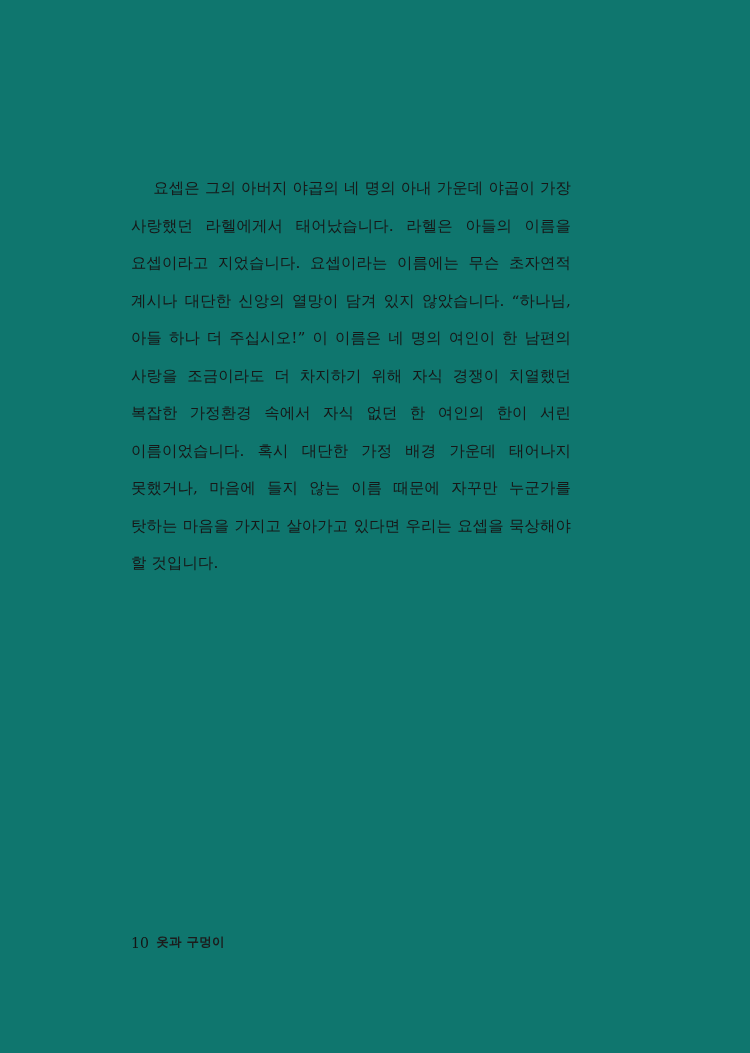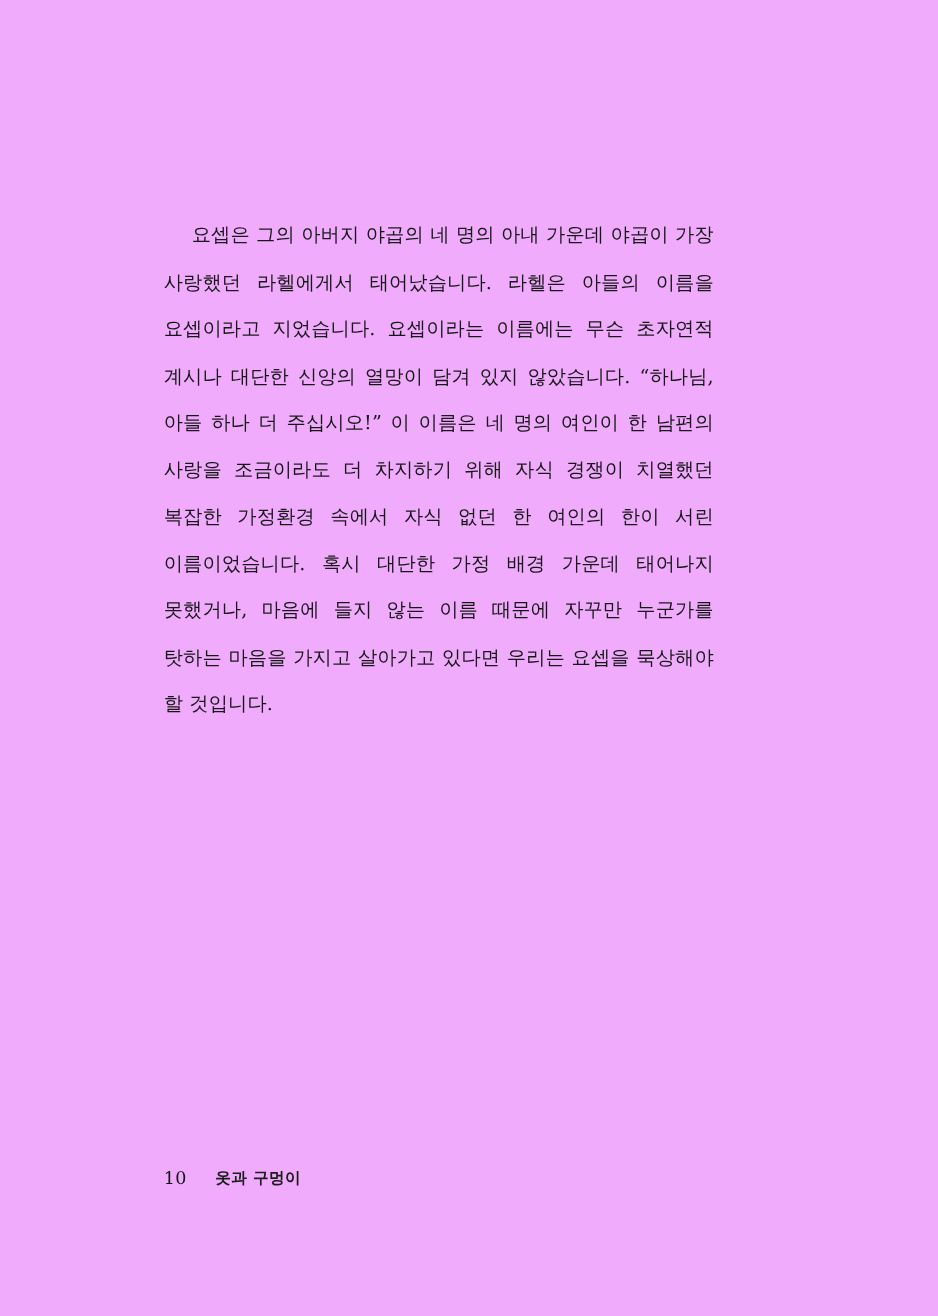--- a/index.html
+++ b/index.html
@@ -4,21 +4,21 @@
 <style>
   html, body {
     margin: 0;
     padding: 0;
     background: #ffffff;
   }
   .page {
     position: relative;
     width: 750px;
     height: 1053px;
-    background: #f0abfc;
+    background: #0f766e;
     overflow: hidden;
     font-family: "DejaVu Serif", "Liberation Serif", serif;
     color: #1a1a1a;
   }
   .body-block {
     position: absolute;
     left: 131px;
     top: 170px;
     width: 440px;
   }
@@ -32,21 +32,21 @@
     letter-spacing: 0.1px;
     word-break: keep-all;
     color: #171717;
   }
   .footer {
     position: absolute;
     left: 131px;
     top: 934px;
     display: flex;
     align-items: center;
-    gap: 23px;
+    gap: 7px;
   }
   .footer-page-number {
     font-size: 14px;
     color: #141414;
     letter-spacing: 0.2px;
   }
   .footer-book-title {
     font-size: 12.5px;
     color: #1c1c1c;
     letter-spacing: 0.3px;

